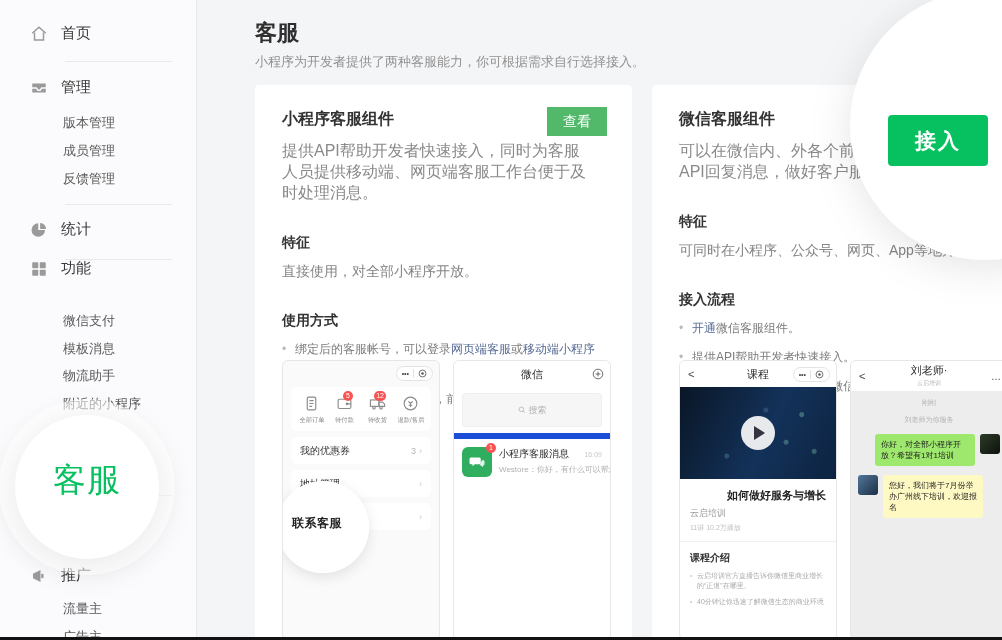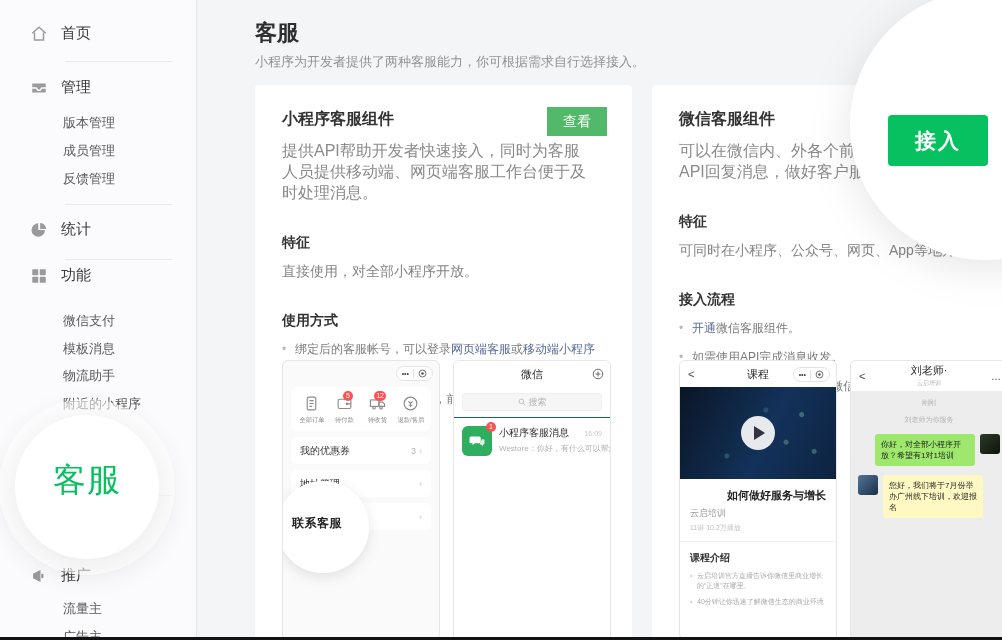--- a/index.html
+++ b/index.html
@@ -67,23 +67,23 @@
   .prow .rl { font-size:10px; color:#333; }
   .prow .rv { font-size:9px; color:#b5b5b5; display:flex; align-items:center; gap:3px; }
   .chev { color:#c8c8c8; font-size:9px; }
   .mini-spot { position:absolute; left:-6px; top:120px; width:92px; height:92px; border-radius:50%;
                background:radial-gradient(circle at 50% 50%, #ffffff 0%, #ffffff 72%, rgba(255,255,255,.85) 86%, rgba(255,255,255,0) 100%);
                box-shadow:0 4px 14px rgba(0,0,0,.10); z-index:2; }
   .mini-spot-label { position:absolute; left:9px; top:154px; z-index:3; font-size:12px; color:#222;
                      font-weight:bold; letter-spacing:.5px; }
 
   
-  .search { margin:6px 8px; height:18px; background:#f6f6f6; border:1px solid #efefef; border-radius:3px;
+  .search { margin:6px 8px; height:34px; background:#f6f6f6; border:1px solid #efefef; border-radius:3px;
             display:flex; align-items:center; justify-content:center; gap:3px; font-size:9px; color:#b3b3b3; }
-  .chat-item { display:flex; padding:8px 8px 0; gap:7px; border-top:1px solid #1d4ed8; }
+  .chat-item { display:flex; padding:8px 8px 0; gap:7px; border-top:6px solid #1d4ed8; }
   .chat-ic { position:relative; width:30px; height:30px; flex:0 0 auto; background:#2fae5f;
              border-radius:6px; display:flex; align-items:center; justify-content:center; }
   .chat-ic .ibadge { right:-4px; }
   .chat-mid { flex:1; min-width:0; }
   .chat-name { font-size:10px; color:#2b2b2b; }
   .chat-prev { margin-top:3px; font-size:8px; color:#b0b0b0; white-space:nowrap; }
   .chat-time { font-size:7px; color:#c9c9c9; }
 
   
   .video { height:92px; background:
@@ -165,21 +165,21 @@
 
     <div class="sb-item" style="top:220px">
       <svg width="18" height="18" viewBox="0 0 24 24" fill="#9a9a9a">
           <path d="M11 3 A9 9 0 1 0 20 12 L11 12 Z"></path>
           <path d="M13.5 2.5 A9 9 0 0 1 21.5 10.5 L13.5 10.5 Z"></path>
         </svg>
       <span>统计</span>
     </div>
     <div class="sb-div" style="top:259px"></div>
 
-    <div class="sb-item" style="top:266px">
+    <div class="sb-item" style="top:259px">
       <svg width="18" height="18" viewBox="0 0 24 24" fill="#9a9a9a">
           <rect x="3" y="3" width="8" height="8" rx="1"></rect>
           <rect x="13" y="3" width="8" height="8" rx="1"></rect>
           <rect x="3" y="13" width="8" height="8" rx="1"></rect>
           <rect x="13" y="13" width="8" height="8" rx="1"></rect>
         </svg>
       <span>功能</span>
     </div>
     <div class="sb-sub" style="top:312px">微信支付</div>
     <div class="sb-sub" style="top:340px">模板消息</div>
@@ -336,21 +336,21 @@
       </p>
 
       <h3 class="sec-h">特征</h3>
       <p class="sec-b">
         <span>可同时在小程序、公众号、网页、App等地方</span>
       </p>
 
       <h3 class="sec-h">接入流程</h3>
       <ul class="blist">
         <li><a class="lnk">开通</a><span>微信客服组件。</span></li>
-        <li><span>如需使用API完成消息收发。</span></li>
+        <li><span>提供API帮助开发者快速接入。</span></li>
         <li><span>调用API，在小程序内接入微信客服组件，</span><a class="lnk">查看API文档</a><span>。</span></li>
       </ul>
 
       <div class="shots">
 
         <div class="phone">
           <div class="p-head">
             <span class="back">&lt;</span>
             <span>课程</span>
             <span class="rightbox">

